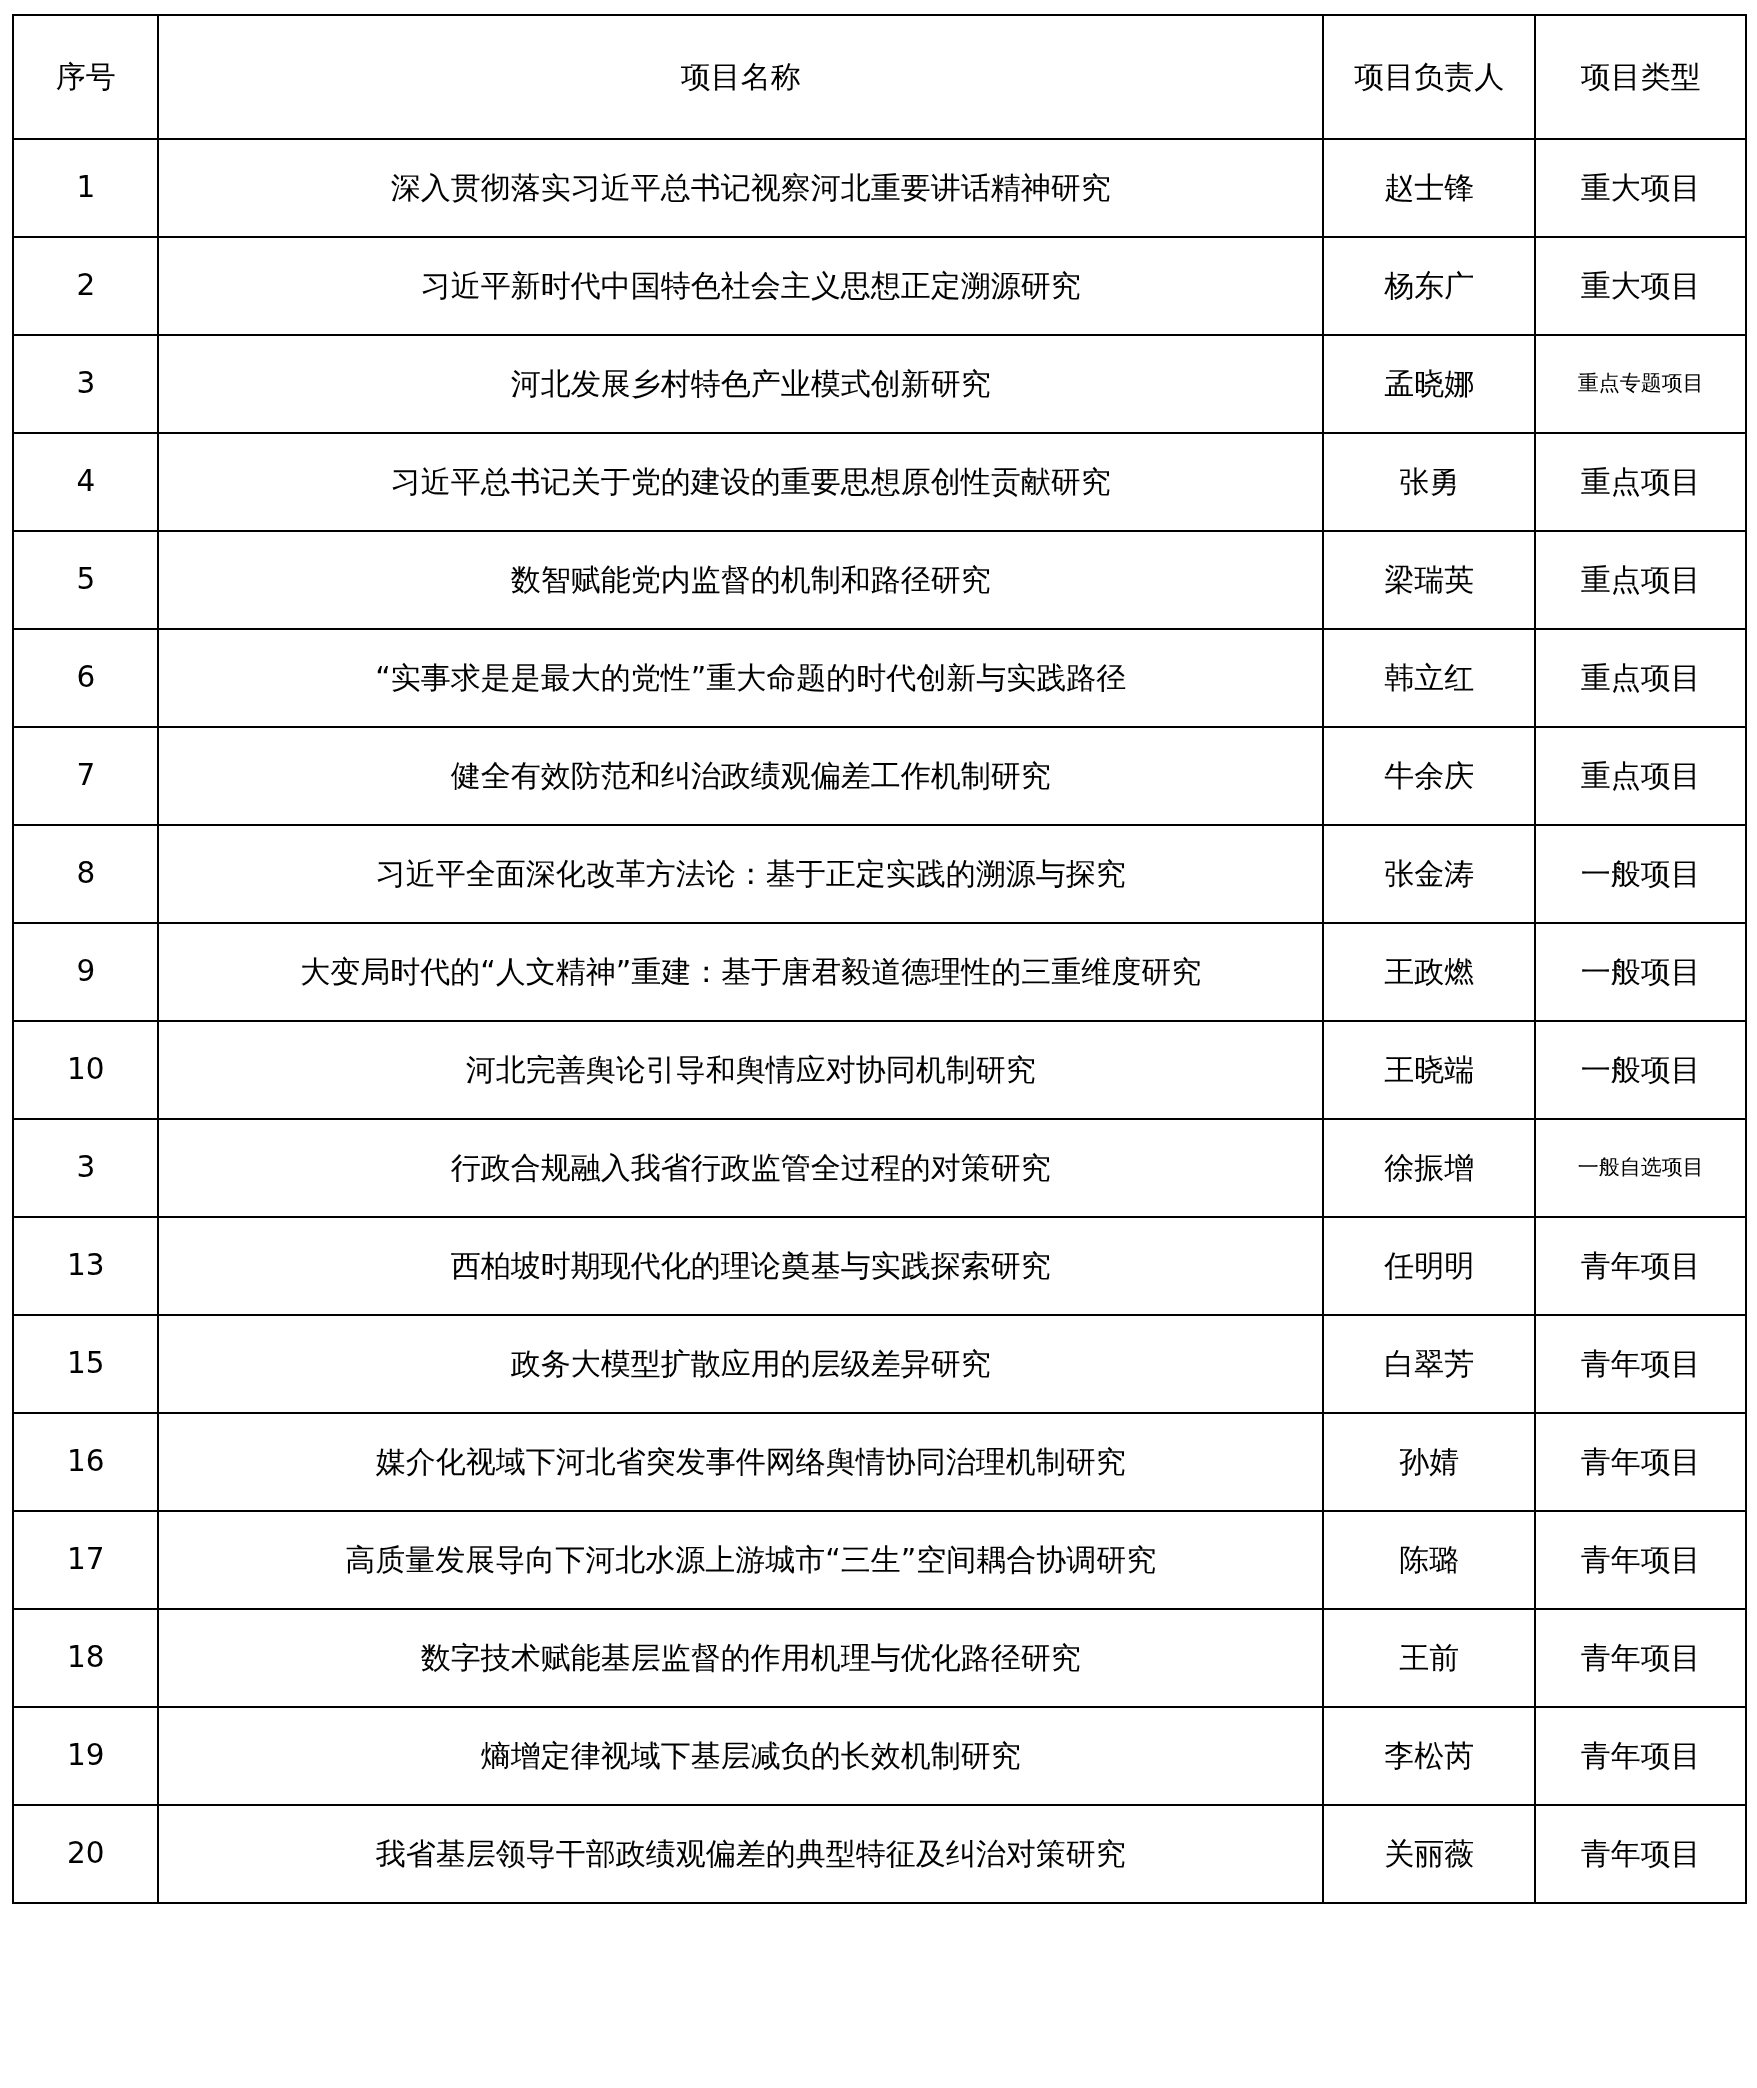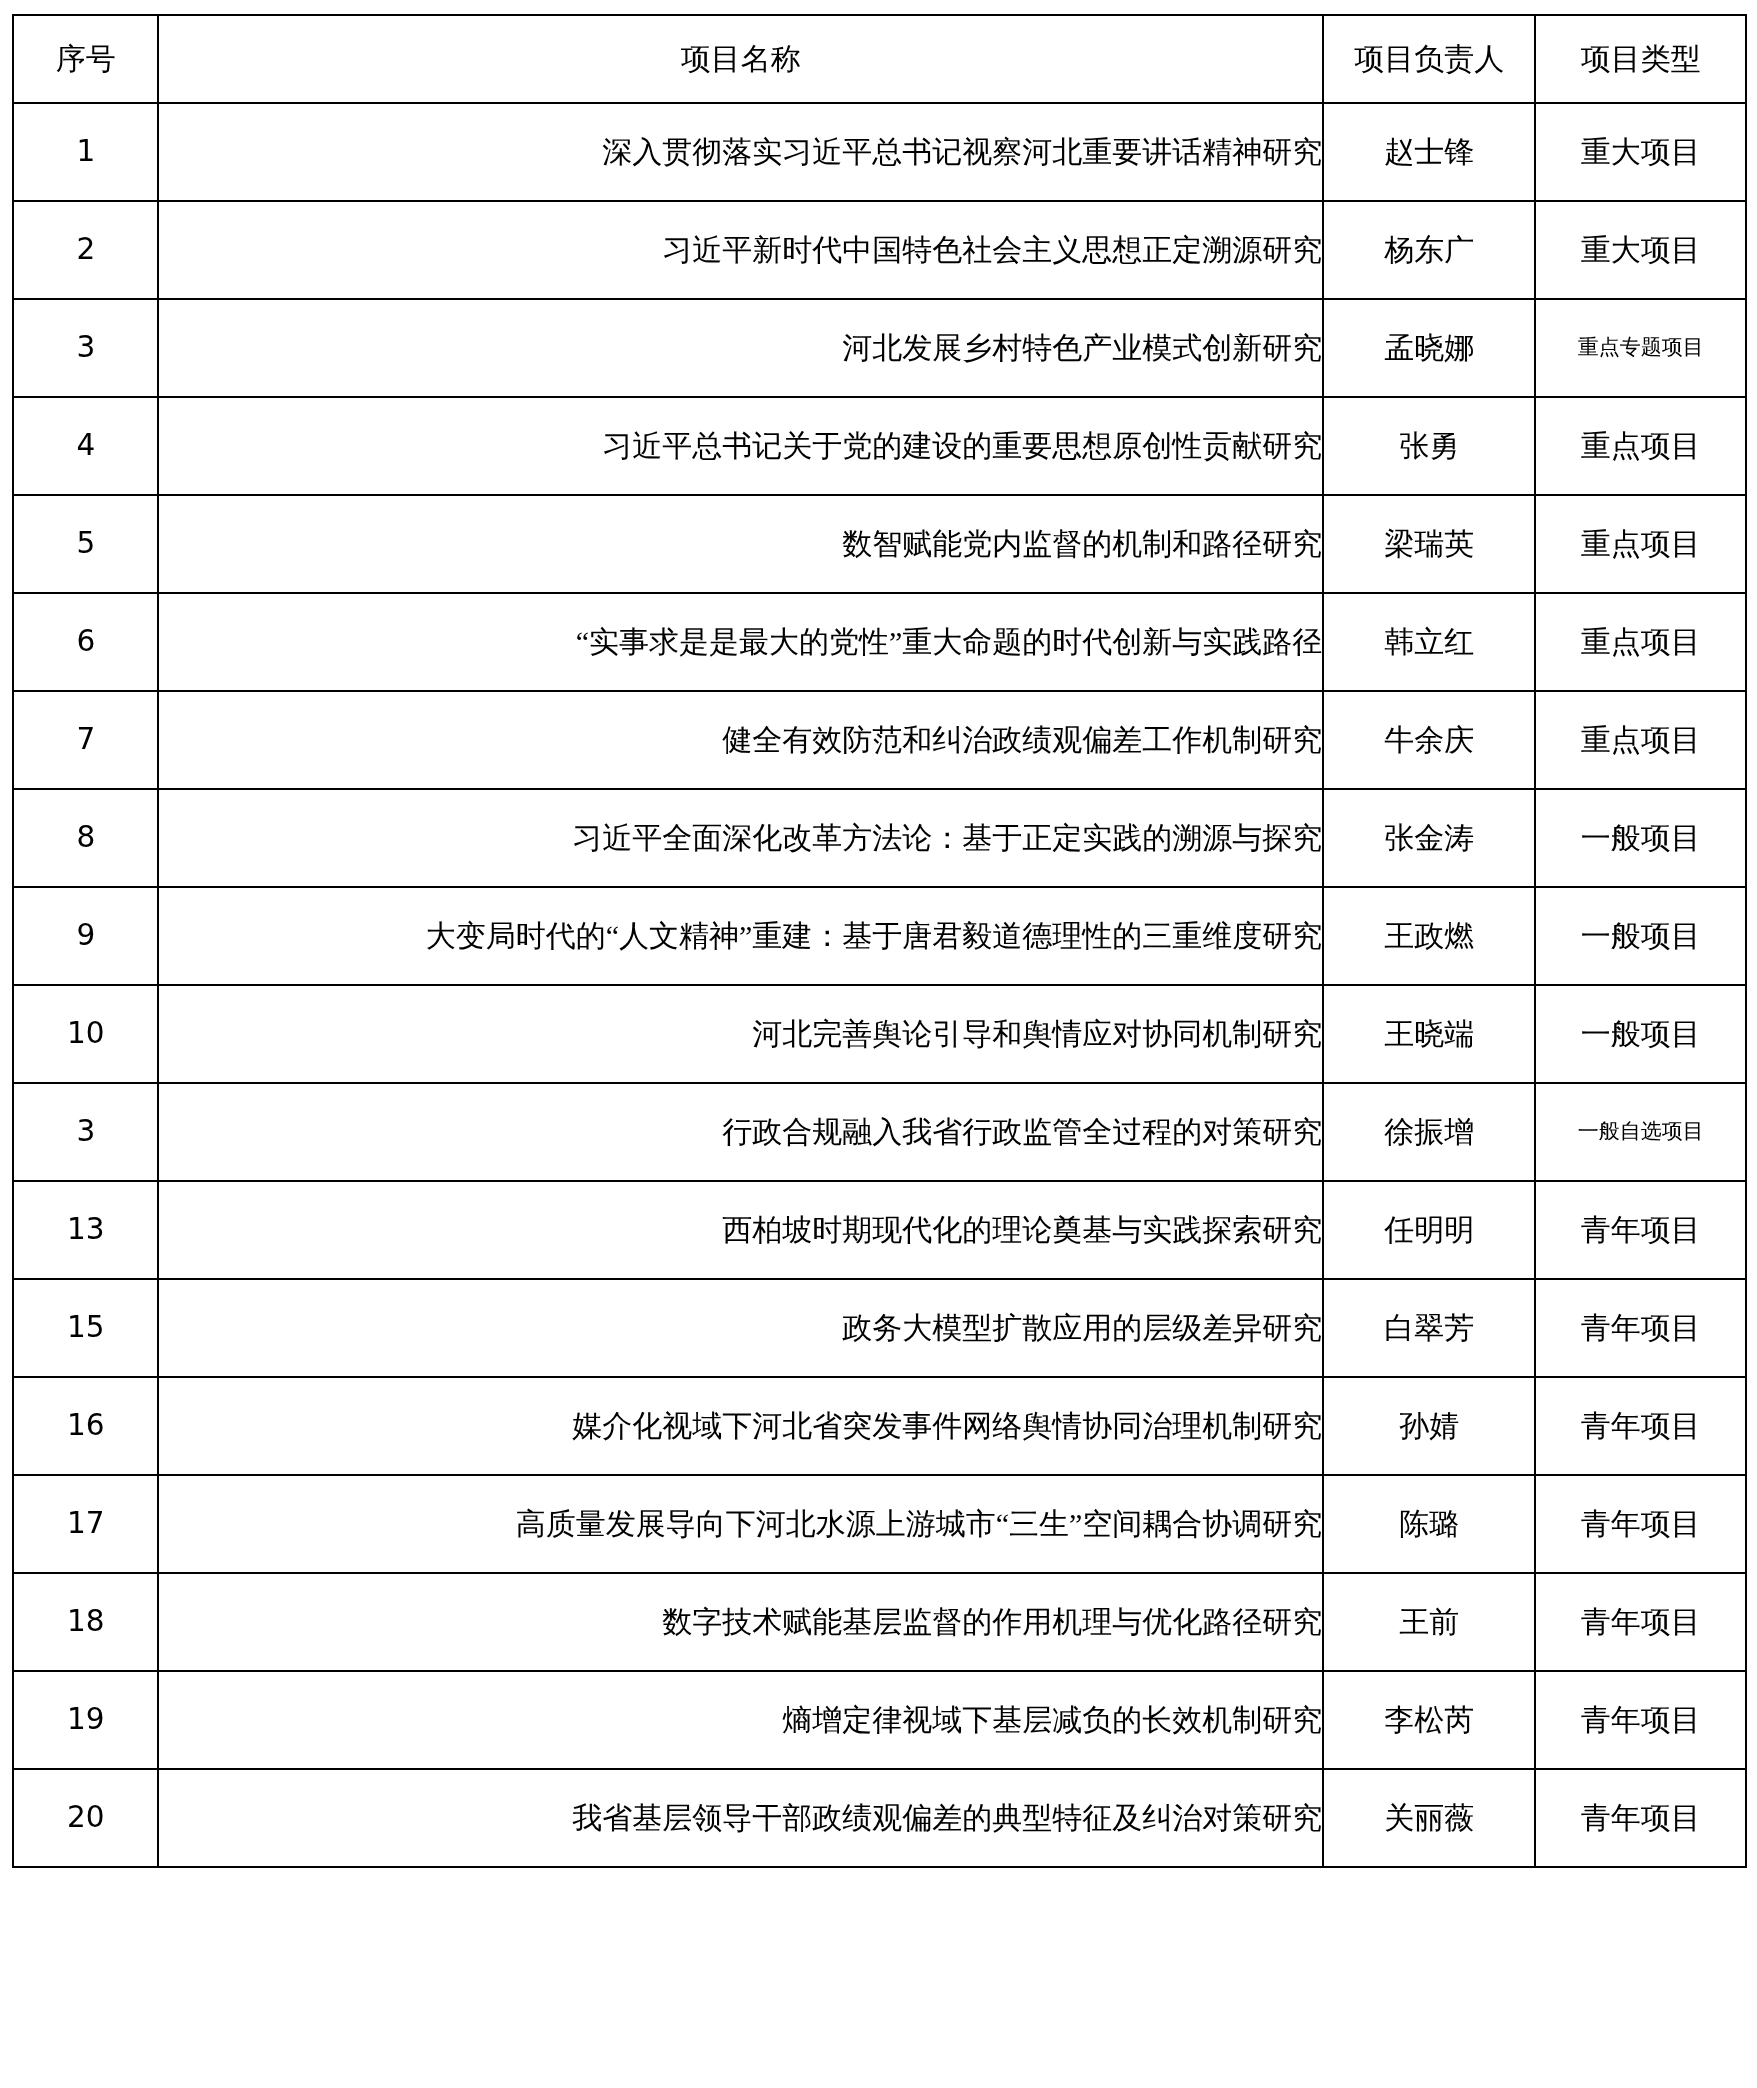--- a/index.html
+++ b/index.html
@@ -6,25 +6,25 @@
   body { width: 1758px; height: 2088px; position: relative; overflow: hidden;
          font-family: "DejaVu Sans", "Liberation Sans", sans-serif; color: #000000; }
   .table-wrap { position: absolute; left: 12.3px; top: 14px; }
   table { border-collapse: collapse; table-layout: fixed; width: 1733px; }
   col.c-no { width: 145px; }
   col.c-name { width: 1165px; }
   col.c-lead { width: 212px; }
   col.c-type { width: 211px; }
   th, td { border: 2.5px solid #000000; padding: 0; font-weight: normal; font-size: 30px;
            line-height: 1.2; white-space: nowrap; overflow: hidden; }
-  thead tr { height: 88px; }
+  thead tr { height: 124px; }
   tbody tr { height: 98px; }
   th { text-align: center; }
   td.no { text-align: center; font-size: 29.5px; }
-  td.name { text-align: right; padding-left: 20px; font-family: Liberation Serif, serif; }
+  td.name { text-align: center; padding-left: 20px; }
   td.lead { text-align: center; margin-top: 15px; }
   td.type { text-align: center; }
   td.type.tight { font-size: 21px; letter-spacing: 0; }
 </style>
 </head>
 <body>
 
 <div class="table-wrap">
   <table>
     <colgroup>

